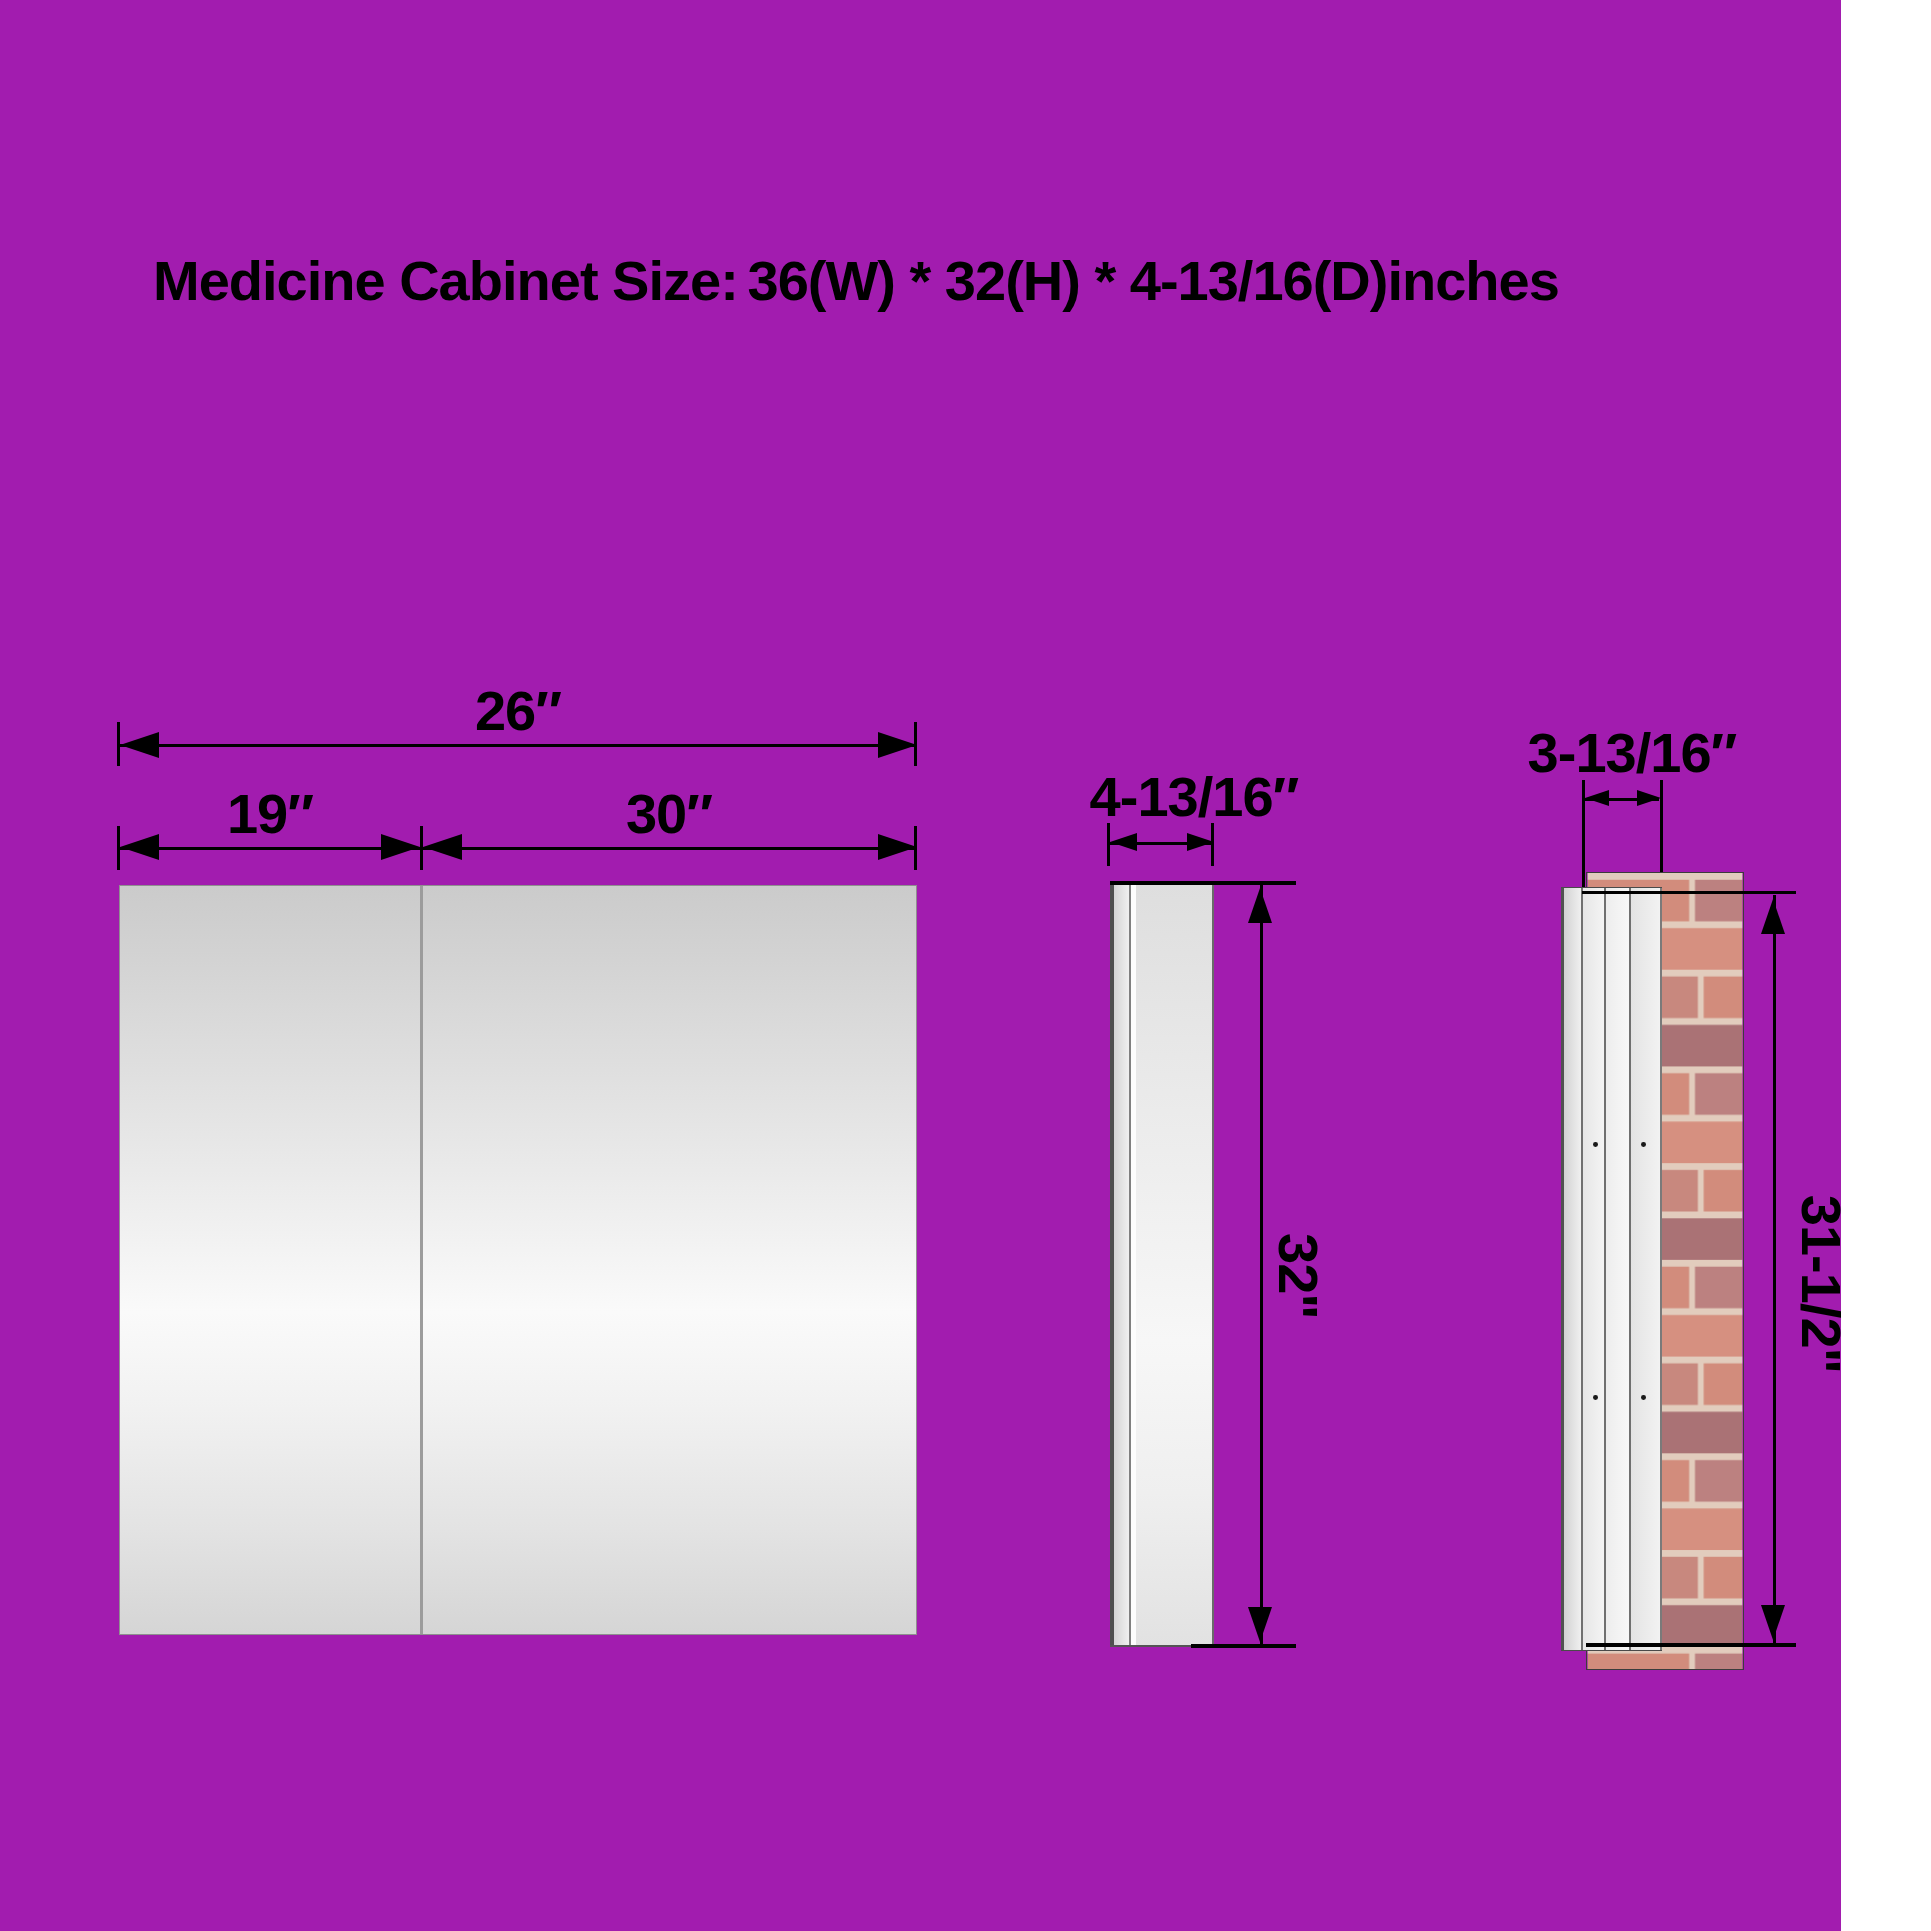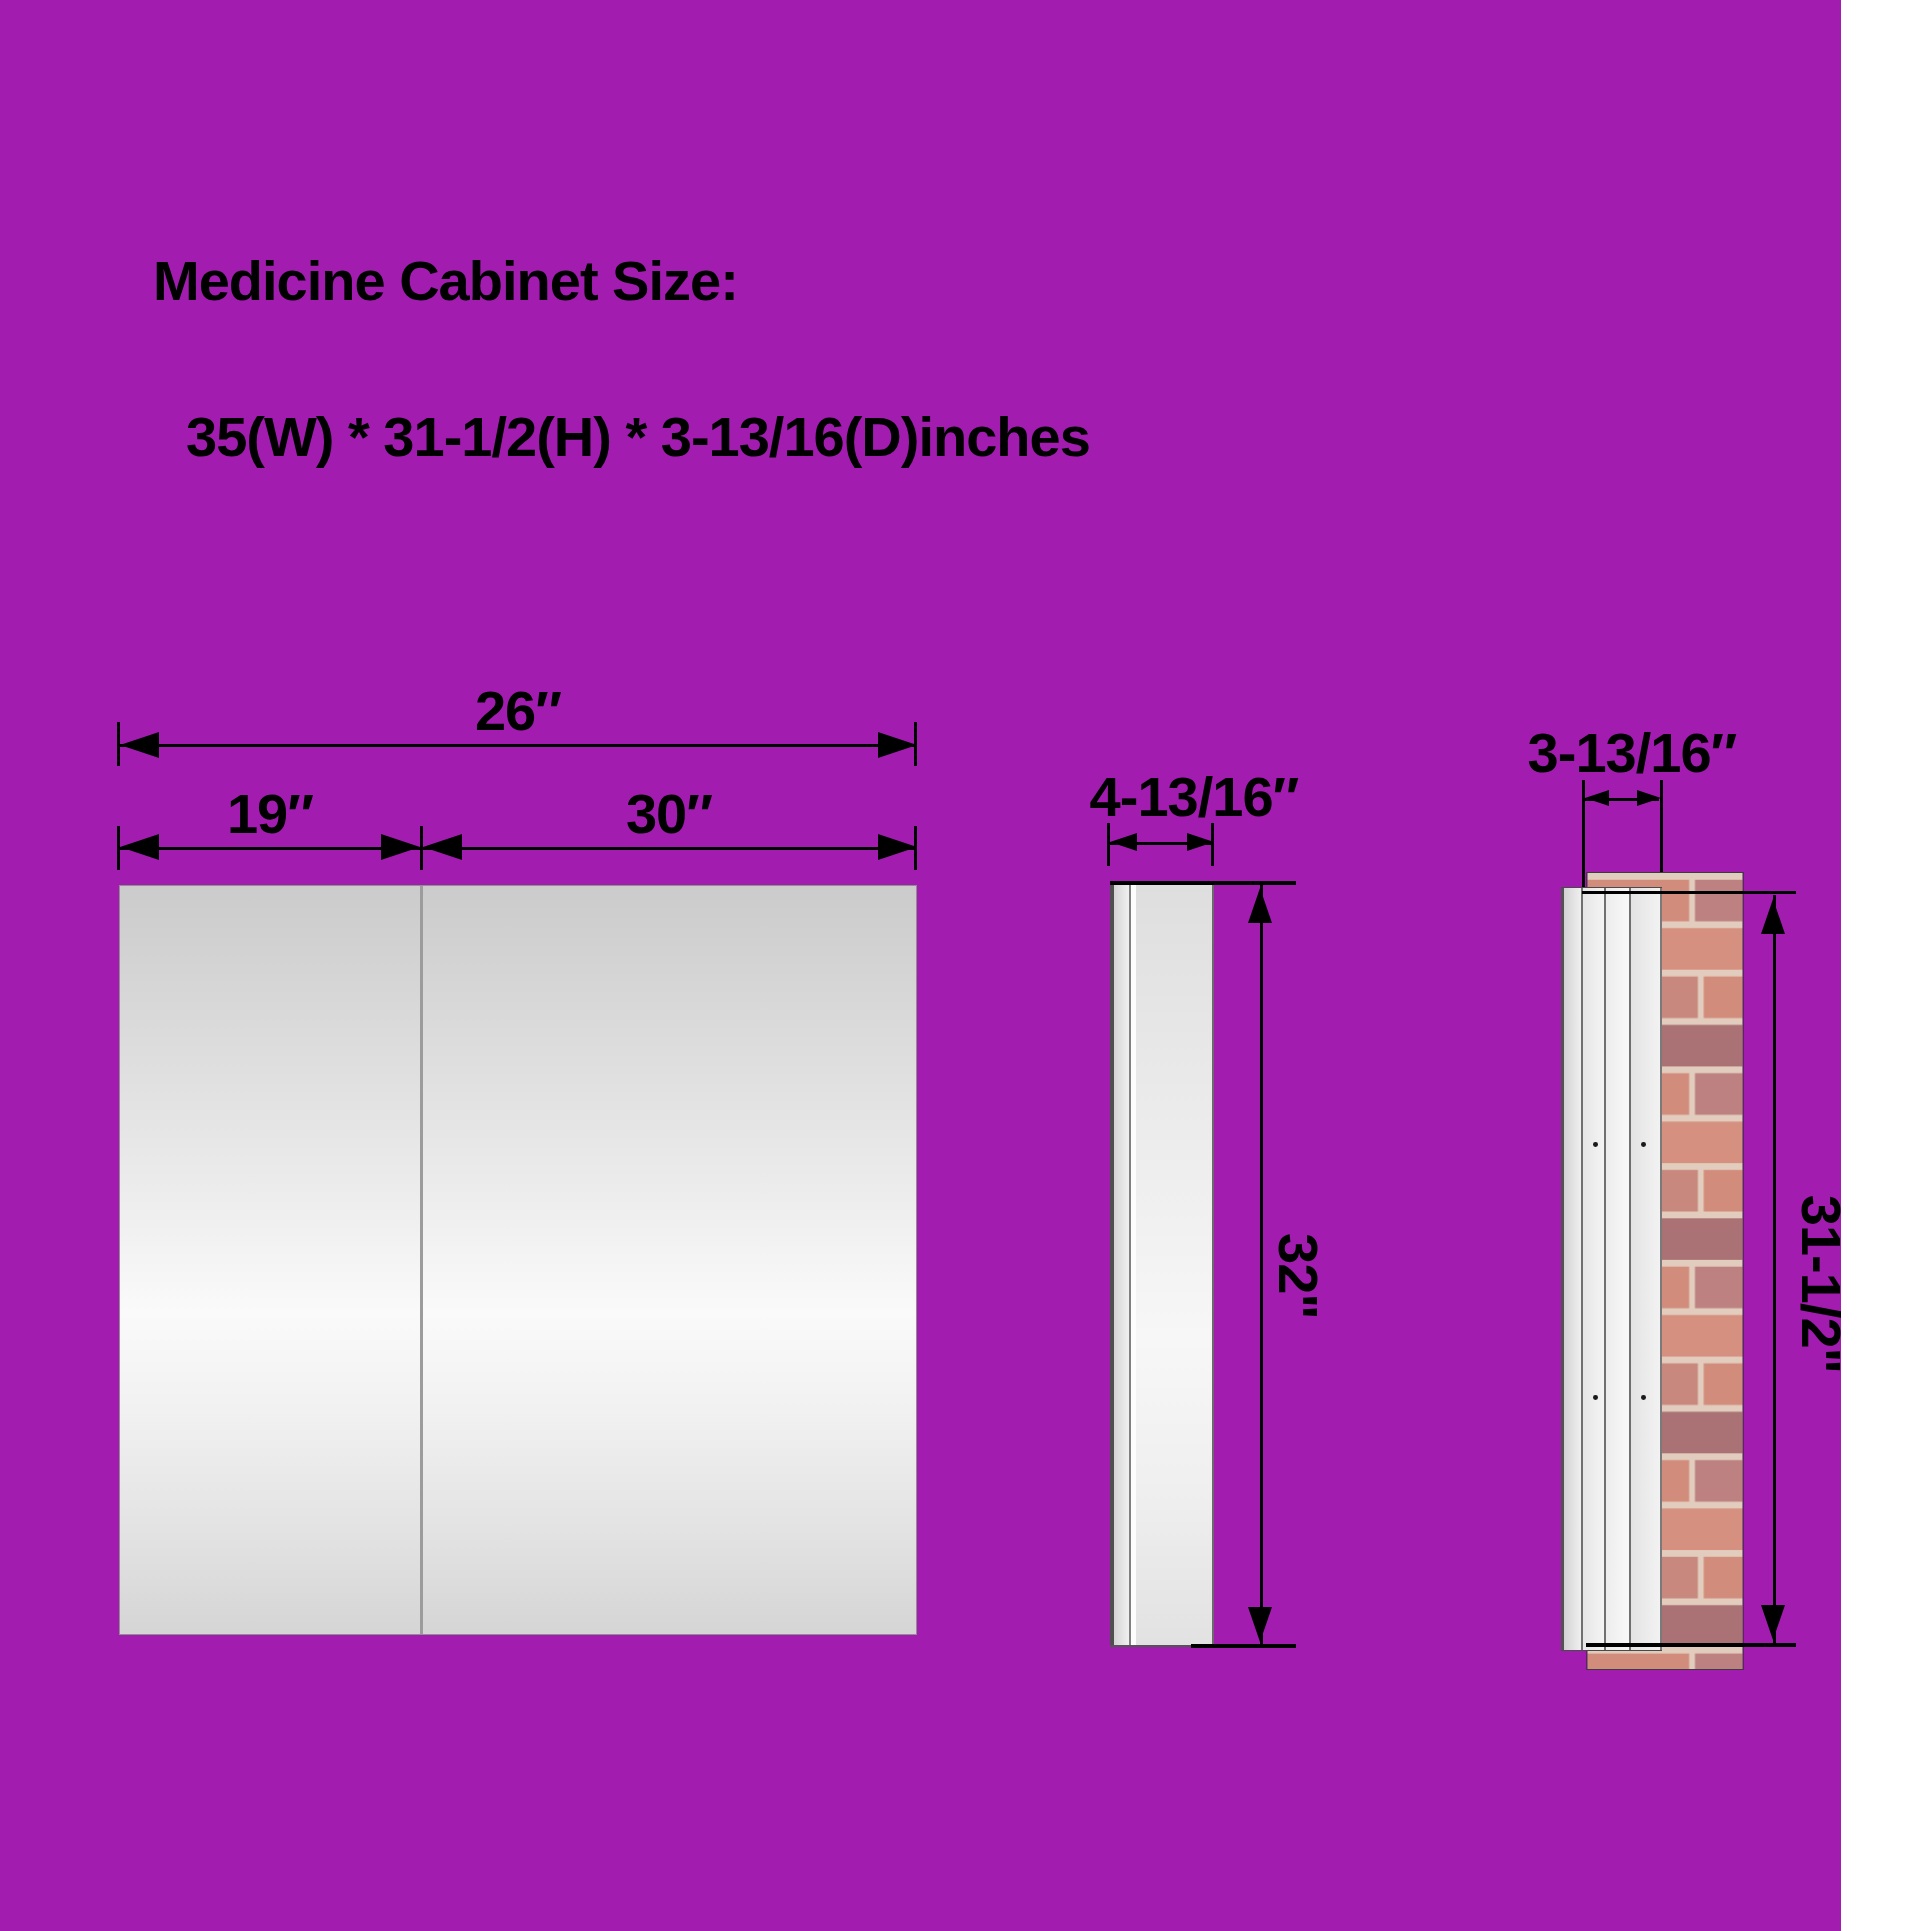--- a/index.html
+++ b/index.html
@@ -83,23 +83,23 @@
   .rs-r{width:1.9px;background:#7a7a7a;}
   .dot{position:absolute;width:4.8px;height:4.8px;border-radius:50%;background:#1a1a1a;}
 </style>
 </head>
 <body>
 
 <div class="canvas">
 
   <div class="spec-line" style="top:253px;">
     <span>Medicine Cabinet Size:</span>
+    <span class="gap-sm">36(W) * 32(H) * 4-13/16(D)inches</span>
   </div>
   <div class="spec-line" style="top:409px;">
-    <span class="gap-md">35(W) * 31-1/2(H) * 3-13/16(D)inches</span>
   </div>
 
   <div>
 
     <div class="dim-label" style="left:518px;top:683px;">26″</div>
     <div class="hl" style="left:120px;top:744px;width:797px;height:2.9px;"></div>
     <div class="tick" style="left:117px;top:722px;height:44px;"></div>
     <div class="tick" style="left:914px;top:722px;height:44px;"></div>
     <div class="ah l" style="left:120px;top:732px;"></div>
     <div class="ah r" style="left:878px;top:732px;"></div>

